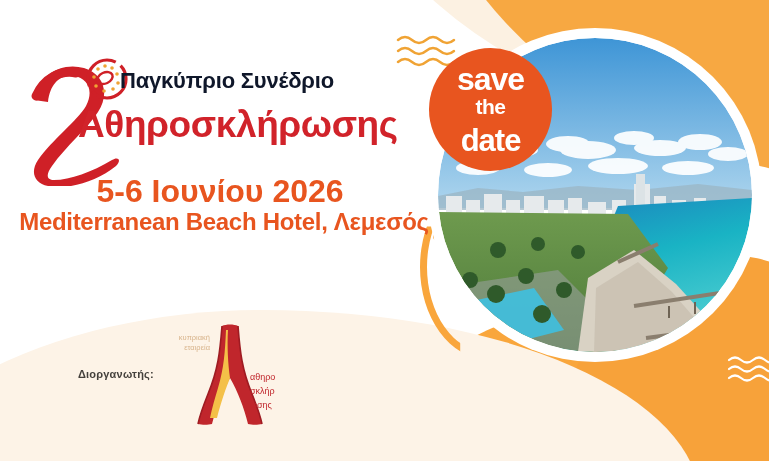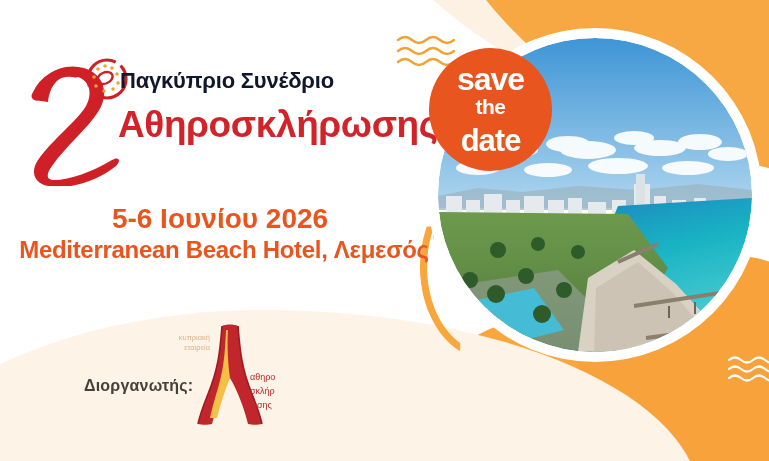--- a/index.html
+++ b/index.html
@@ -117,38 +117,36 @@
   }
   .line2{
     position:absolute;
     left:56px;top:52px;
     font-size:37px;
     font-weight:bold;
     color:#D1232A;
     letter-spacing:-0.4px;
     white-space:nowrap;
     font-family:"Liberation Sans",sans-serif;
-    margin-left:40px;
   }
 
   
   .dateblock{
     position:absolute;
     left:0px;top:176px;
     width:440px;
     text-align:center;
     color:#E8551F;
   }
   .date-line{
-    font-size:28px;
+    font-size:32px;
     font-weight:bold;
     letter-spacing:0px;
     line-height:30px;
     font-family:"Liberation Sans",sans-serif;
-    margin-top:28px;
   }
   .venue-line{
     font-size:24px;
     font-weight:bold;
     line-height:32px;
     letter-spacing:-0.3px;
     font-family:"Liberation Sans",sans-serif;
     padding-left:8px;
   }
 
@@ -166,27 +164,26 @@
     justify-content:center;
     line-height:1;
   }
   .badge .b1{font-size:32px;font-weight:bold;letter-spacing:-1px;margin-bottom:1px;}
   .badge .b2{font-size:21px;font-weight:bold;letter-spacing:-0.5px;margin-bottom:8px;}
   .badge .b3{font-size:31px;font-weight:bold;letter-spacing:-1px;}
 
   
   .organiser-label{
     position:absolute;
-    left:84px;top:368px;
-    font-size:16px;
+    left:78px;top:368px;
+    font-size:11px;
     font-weight:bold;
     color:#44403C;
     letter-spacing:0.2px;
     font-family:"Liberation Sans",sans-serif;
-    margin-top:9px;
   }
   .org-logo{
     position:absolute;
     left:178px;top:322px;
     width:112px;height:108px;
   }
 </style>
 </head>
 <body>
 

